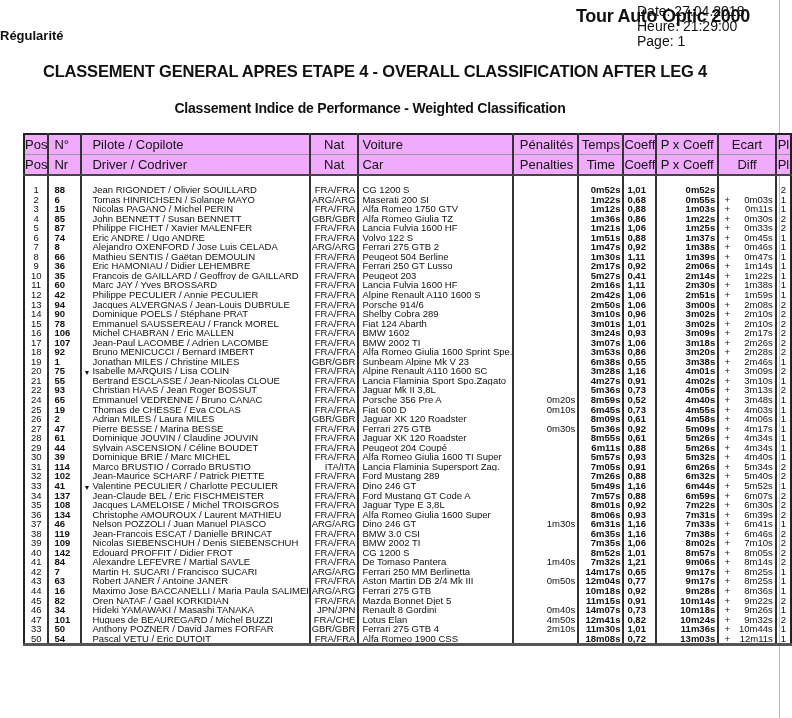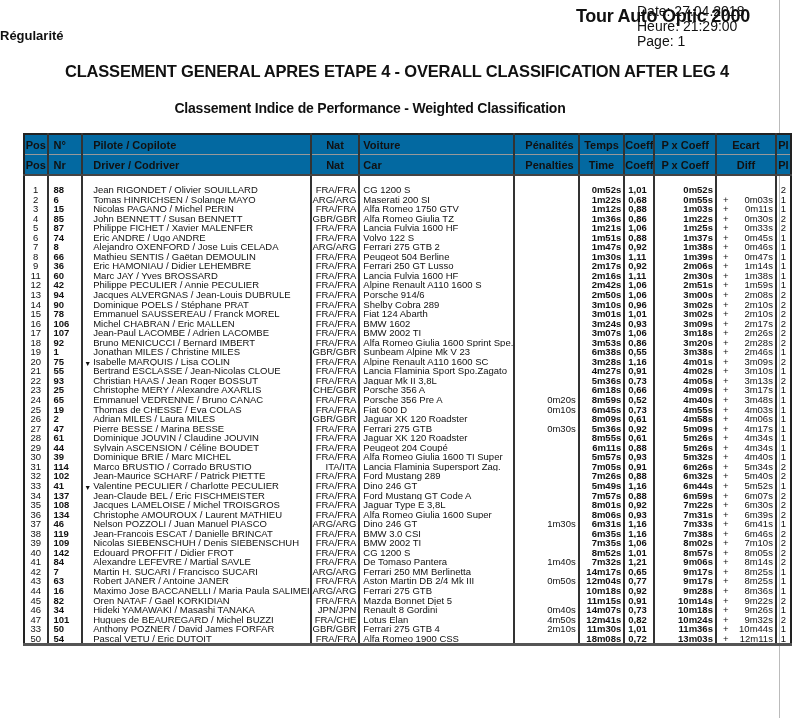--- a/index.html
+++ b/index.html
@@ -1,25 +1,25 @@
 <!DOCTYPE html>
 <html><head>
 <meta charset="utf-8">
 <style>
   html, body { margin:0; padding:0; background:#ffffff; }
   body { width:792px; height:718px; position:relative; overflow:hidden; font-family:"Liberation Sans", sans-serif; color:#111; }
   .page-edge { position:absolute; left:779px; top:0; width:1px; height:718px; background:#bbb; }
   .title { position:absolute; left:0; width:750px; top:6px; text-align:right; font-size:18px; font-weight:bold; letter-spacing:-0.3px; }
   .subtitle { position:absolute; left:0; width:750px; top:28px; text-align:left; font-size:13px;font-weight:bold; }
   .meta { position:absolute; left:637px; top:4px; font-size:14px; line-height:15px; }
-  .main-heading { position:absolute; left:0; width:750px; top:62px; text-align:center; font-size:16.5px; font-weight:bold; letter-spacing:-0.2px;padding-left:22px; }
+  .main-heading { position:absolute; left:0; width:750px; top:62px; text-align:center; font-size:16.5px; font-weight:bold; letter-spacing:-0.2px; }
   .sub-heading { position:absolute; left:0; width:720px; top:100px; text-align:center; font-size:14px; font-weight:bold; letter-spacing:-0.2px;margin-left:10px; }
   table.t { border-collapse:collapse; position:absolute; left:23px; top:133px; font-size:9.5px; table-layout:fixed; }
   table.t td { padding:0; white-space:nowrap; overflow:hidden; }
-  table.t thead td { height:19px; font-weight:bold; font-size:11px; background:#0369a1; border-right:2px solid #333; border-bottom:1px solid #999; vertical-align:middle; }
+  table.t thead td { height:19px; font-weight:normal; font-size:13px; background:#f0abfc; border-right:2px solid #333; border-bottom:1px solid #999; vertical-align:middle; }
   table.t thead tr.r1 td { border-top:2px solid #222; }
   table.t thead tr.r2 td { border-bottom:2px solid #444; }
   table.t thead td:first-child { border-left:2px solid #222; }
   table.t thead td.last { border-right:2px solid #222; }
   table.t tbody td { height:9.55px; line-height:9.55px; border-right:2px solid #333; vertical-align:middle; }
   table.t tbody tr.spacer td { height:9px; }
   table.t tbody td:first-child { border-left:2px solid #222; }
   table.t tbody td.last { border-right:2px solid #222; }
   table.t tbody tr.lastrow td { border-bottom:3px solid #555; }
   .c-pos { width:22px; text-align:center; }
@@ -219,20 +219,34 @@
         <td class="c-car">Ferrari 250 GT Lusso</td>
         <td class="c-pen"></td>
         <td class="c-time">2m17s</td>
         <td class="c-coeff">0,92</td>
         <td class="c-pxc">2m06s</td>
         <td class="c-sign">+</td>
         <td class="c-diff">1m14s</td>
         <td class="c-pl last">1</td>
       </tr>
       <tr>
+        <td class="c-pos">10</td>
+        <td class="c-nr">35</td>
+        <td class="c-drv">Francois de GAILLARD / Geoffroy de GAILLARD</td>
+        <td class="c-nat">FRA/FRA</td>
+        <td class="c-car">Peugeot 203</td>
+        <td class="c-pen"></td>
+        <td class="c-time">5m27s</td>
+        <td class="c-coeff">0,41</td>
+        <td class="c-pxc">2m14s</td>
+        <td class="c-sign">+</td>
+        <td class="c-diff">1m22s</td>
+        <td class="c-pl last">1</td>
+      </tr>
+      <tr>
         <td class="c-pos">11</td>
         <td class="c-nr">60</td>
         <td class="c-drv">Marc JAY / Yves BROSSARD</td>
         <td class="c-nat">FRA/FRA</td>
         <td class="c-car">Lancia Fulvia 1600 HF</td>
         <td class="c-pen"></td>
         <td class="c-time">2m16s</td>
         <td class="c-coeff">1,11</td>
         <td class="c-pxc">2m30s</td>
         <td class="c-sign">+</td>
@@ -385,34 +399,20 @@
         <td class="c-drv">Christian HAAS / Jean Roger BOSSUT</td>
         <td class="c-nat">FRA/FRA</td>
         <td class="c-car">Jaguar Mk II 3,8L</td>
         <td class="c-pen"></td>
         <td class="c-time">5m36s</td>
         <td class="c-coeff">0,73</td>
         <td class="c-pxc">4m05s</td>
         <td class="c-sign">+</td>
         <td class="c-diff">3m13s</td>
         <td class="c-pl last">2</td>
-      </tr>
-      <tr>
-        <td class="c-pos">23</td>
-        <td class="c-nr">25</td>
-        <td class="c-drv">Christophe MERY / Alexandre AXARLIS</td>
-        <td class="c-nat">CHE/GBR</td>
-        <td class="c-car">Porsche 356 A</td>
-        <td class="c-pen"></td>
-        <td class="c-time">6m18s</td>
-        <td class="c-coeff">0,66</td>
-        <td class="c-pxc">4m09s</td>
-        <td class="c-sign">+</td>
-        <td class="c-diff">3m17s</td>
-        <td class="c-pl last">1</td>
       </tr>
       <tr>
         <td class="c-pos">24</td>
         <td class="c-nr">65</td>
         <td class="c-drv">Emmanuel VEDRENNE / Bruno CANAC</td>
         <td class="c-nat">FRA/FRA</td>
         <td class="c-car">Porsche 356 Pre A</td>
         <td class="c-pen">0m20s</td>
         <td class="c-time">8m59s</td>
         <td class="c-coeff">0,52</td>

